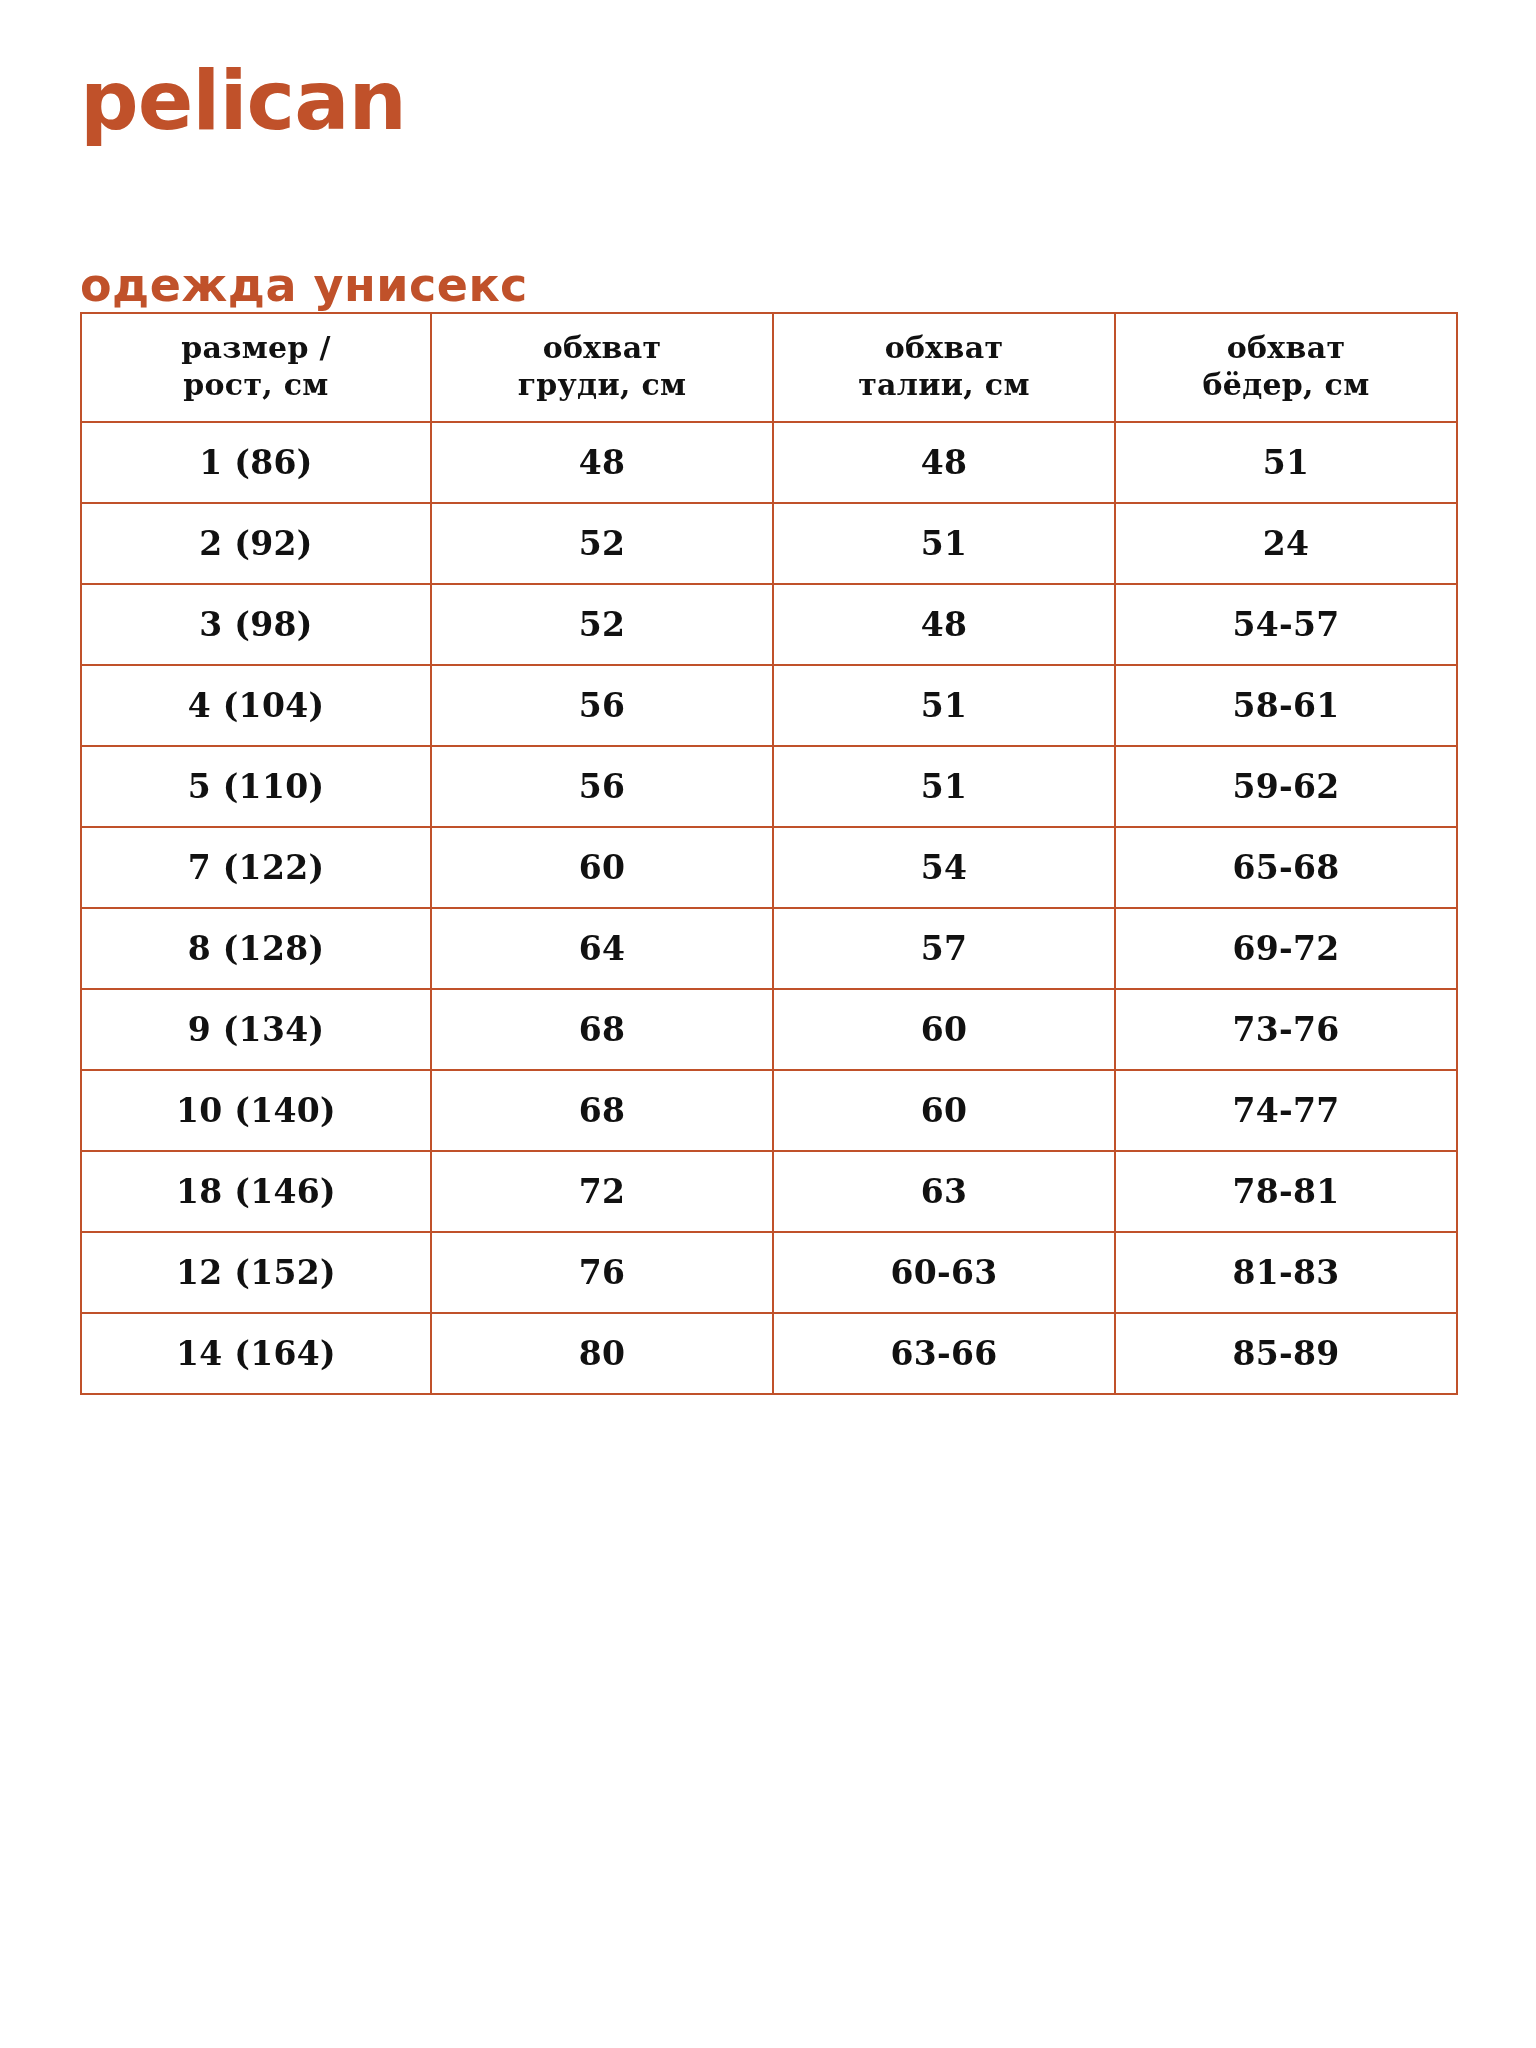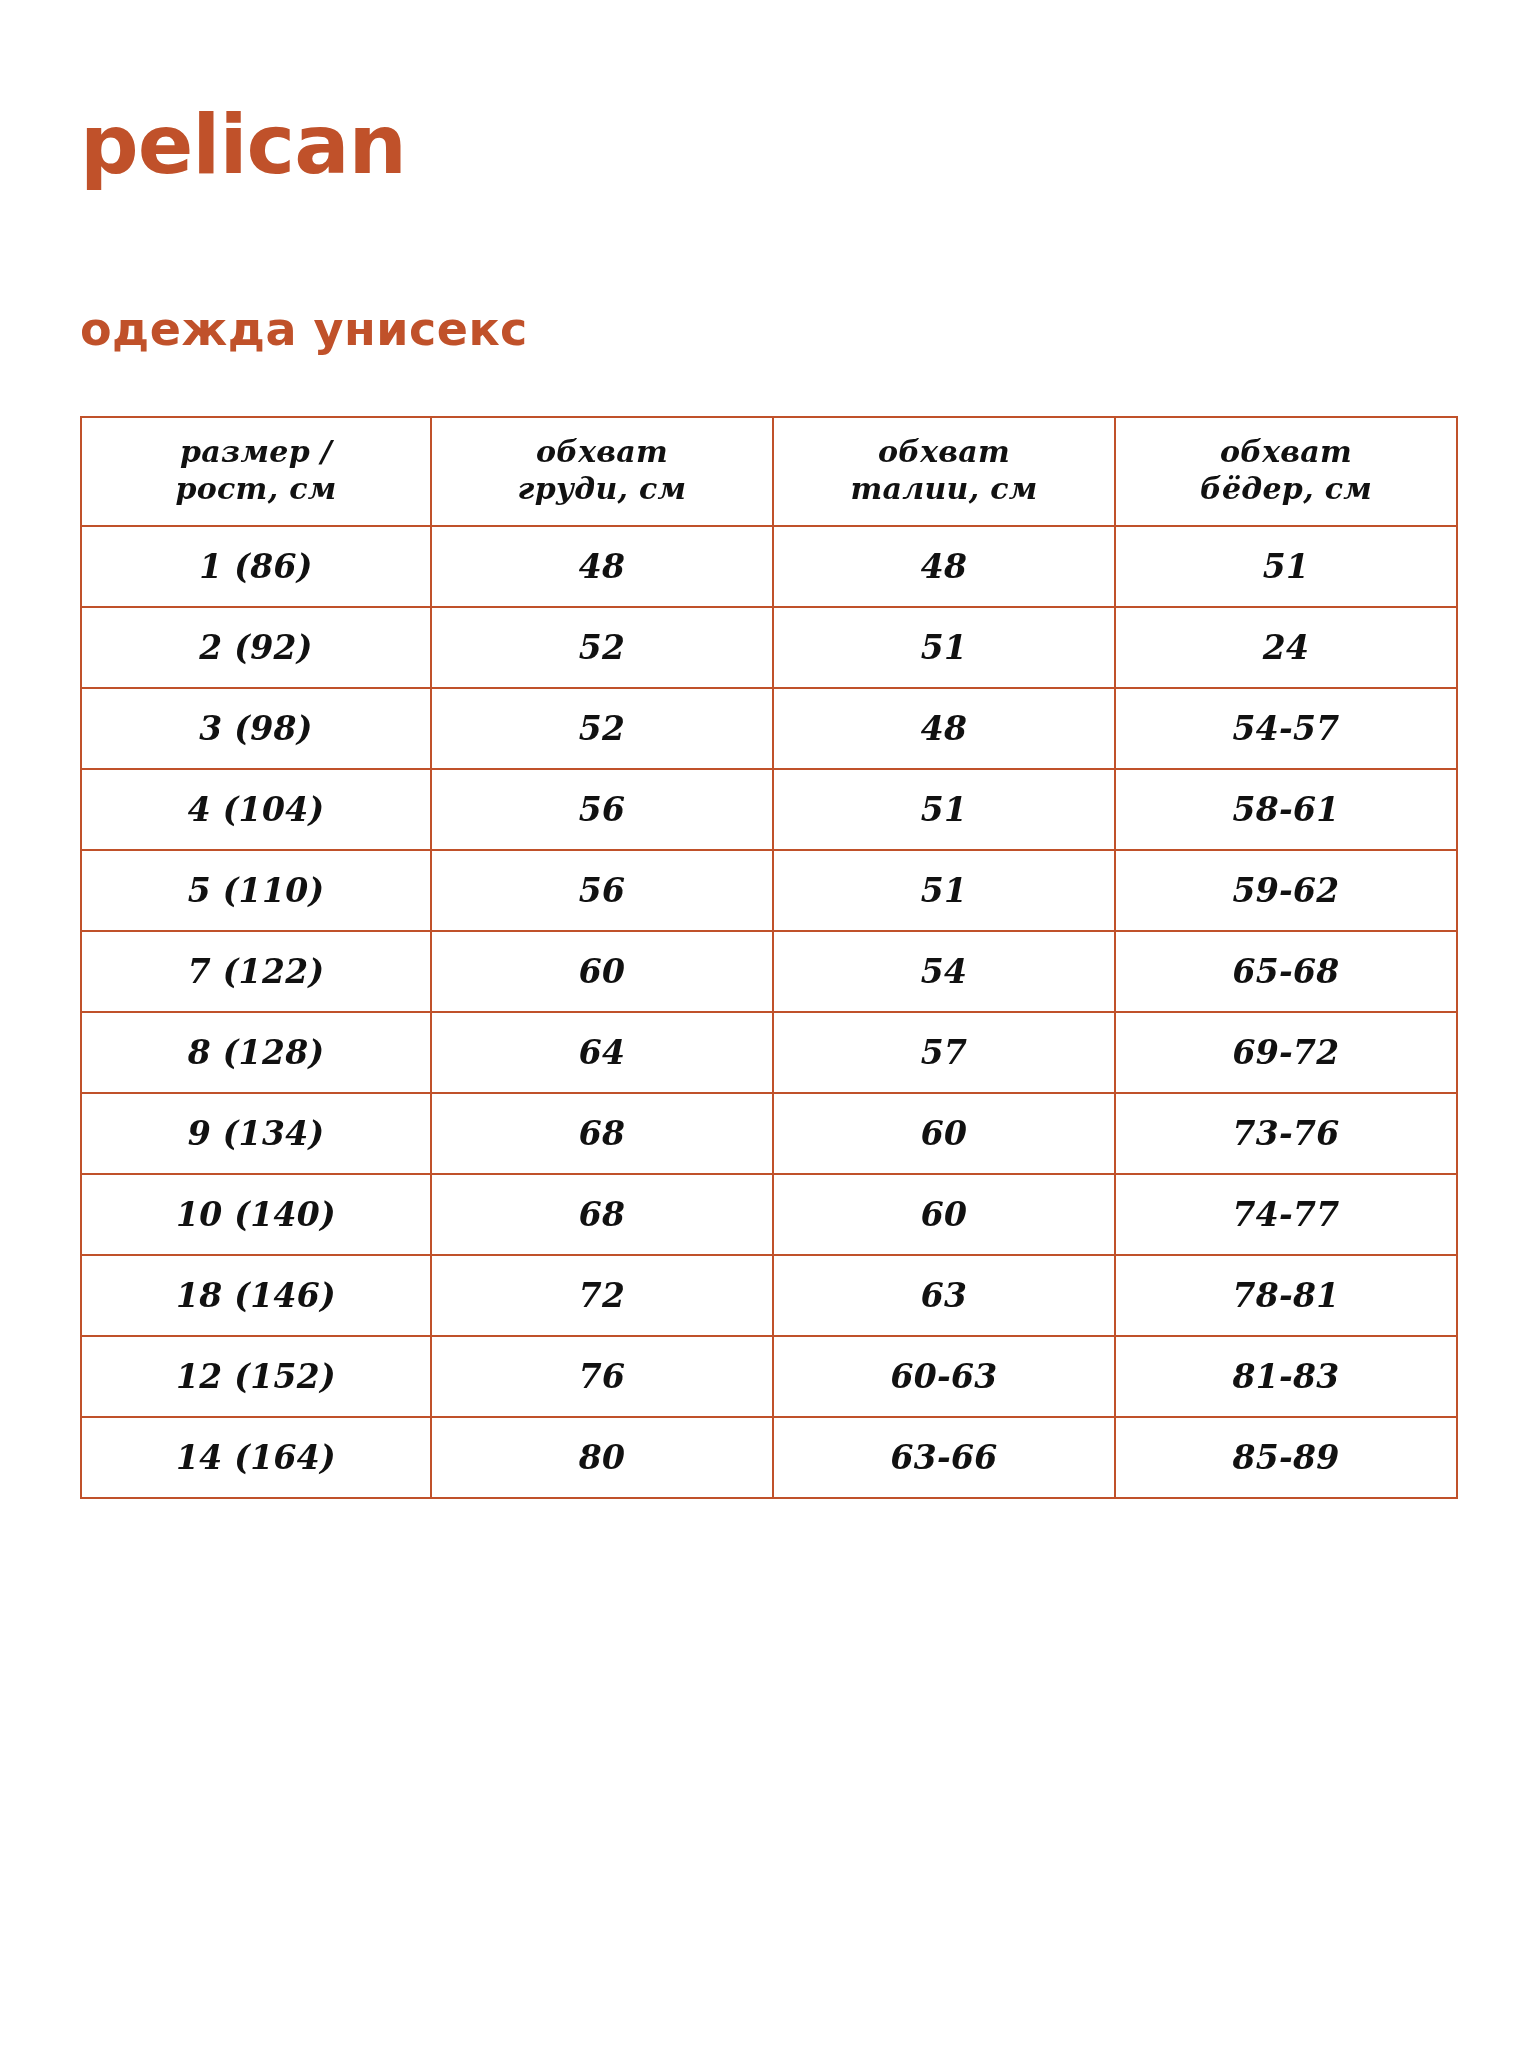--- a/index.html
+++ b/index.html
@@ -12,21 +12,21 @@
     height: 2048px;
     font-family: "Liberation Sans", sans-serif;
     color: #1a1a1a;
     position: relative;
     overflow: hidden;
   }
   .page {
     width: 1364px;
     height: 2048px;
     box-sizing: border-box;
-    padding: 80px 80px 0 80px;
+    padding: 36px 80px 0 80px;
     position: relative;
   }
 
   
   .brand {
     margin-top: 10px;
     margin-left: 0px;
     height: 110px;
     display: flex;
     align-items: center;
@@ -47,25 +47,23 @@
     margin-top: 102px;
     font-family: "DejaVu Sans", sans-serif;
     font-size: 46px;
     font-weight: 700;
     color: #c0512a;
     letter-spacing: 0.5px;
   }
 
   
   .size-table {
-    margin-top: 60px;
     width: 1376px;
     border-collapse: collapse;
     table-layout: fixed;
-    font-style: italic;
   }
   .size-table th,
   .size-table td {
     border: 2px solid #c0512a;
     text-align: center;
     vertical-align: middle;
     color: #111111;
   }
   .size-table th {
     font-family: "DejaVu Serif", serif;

